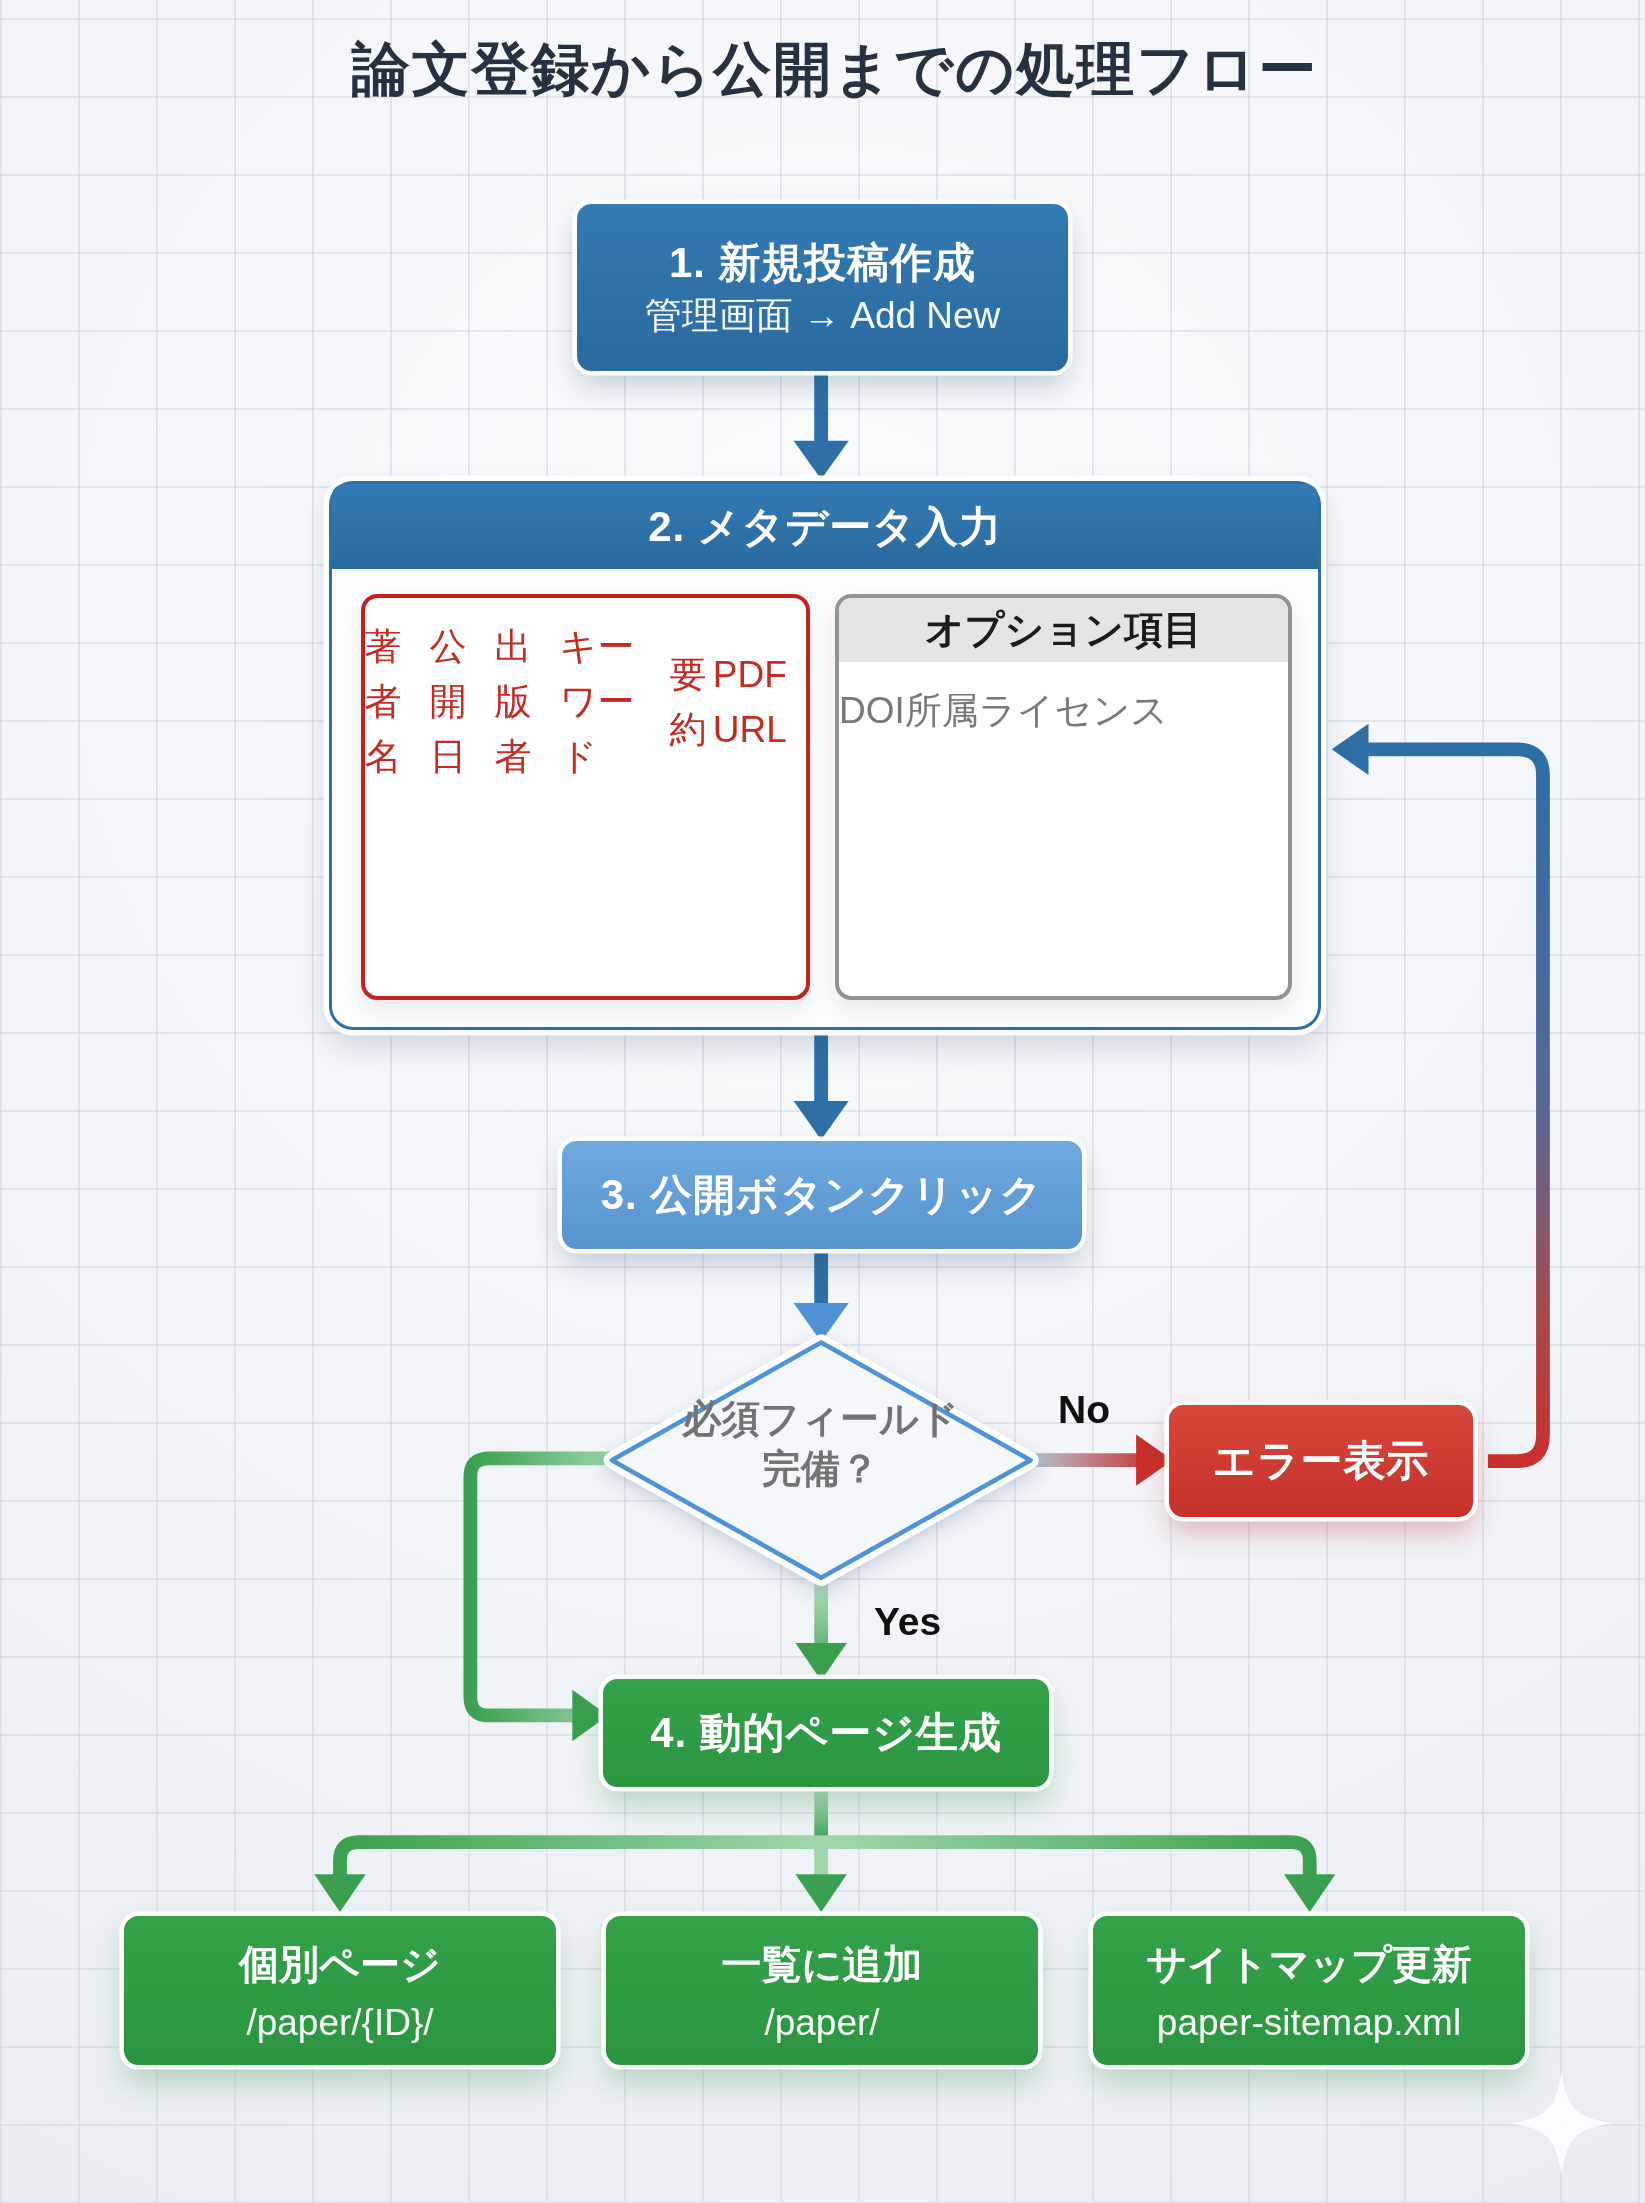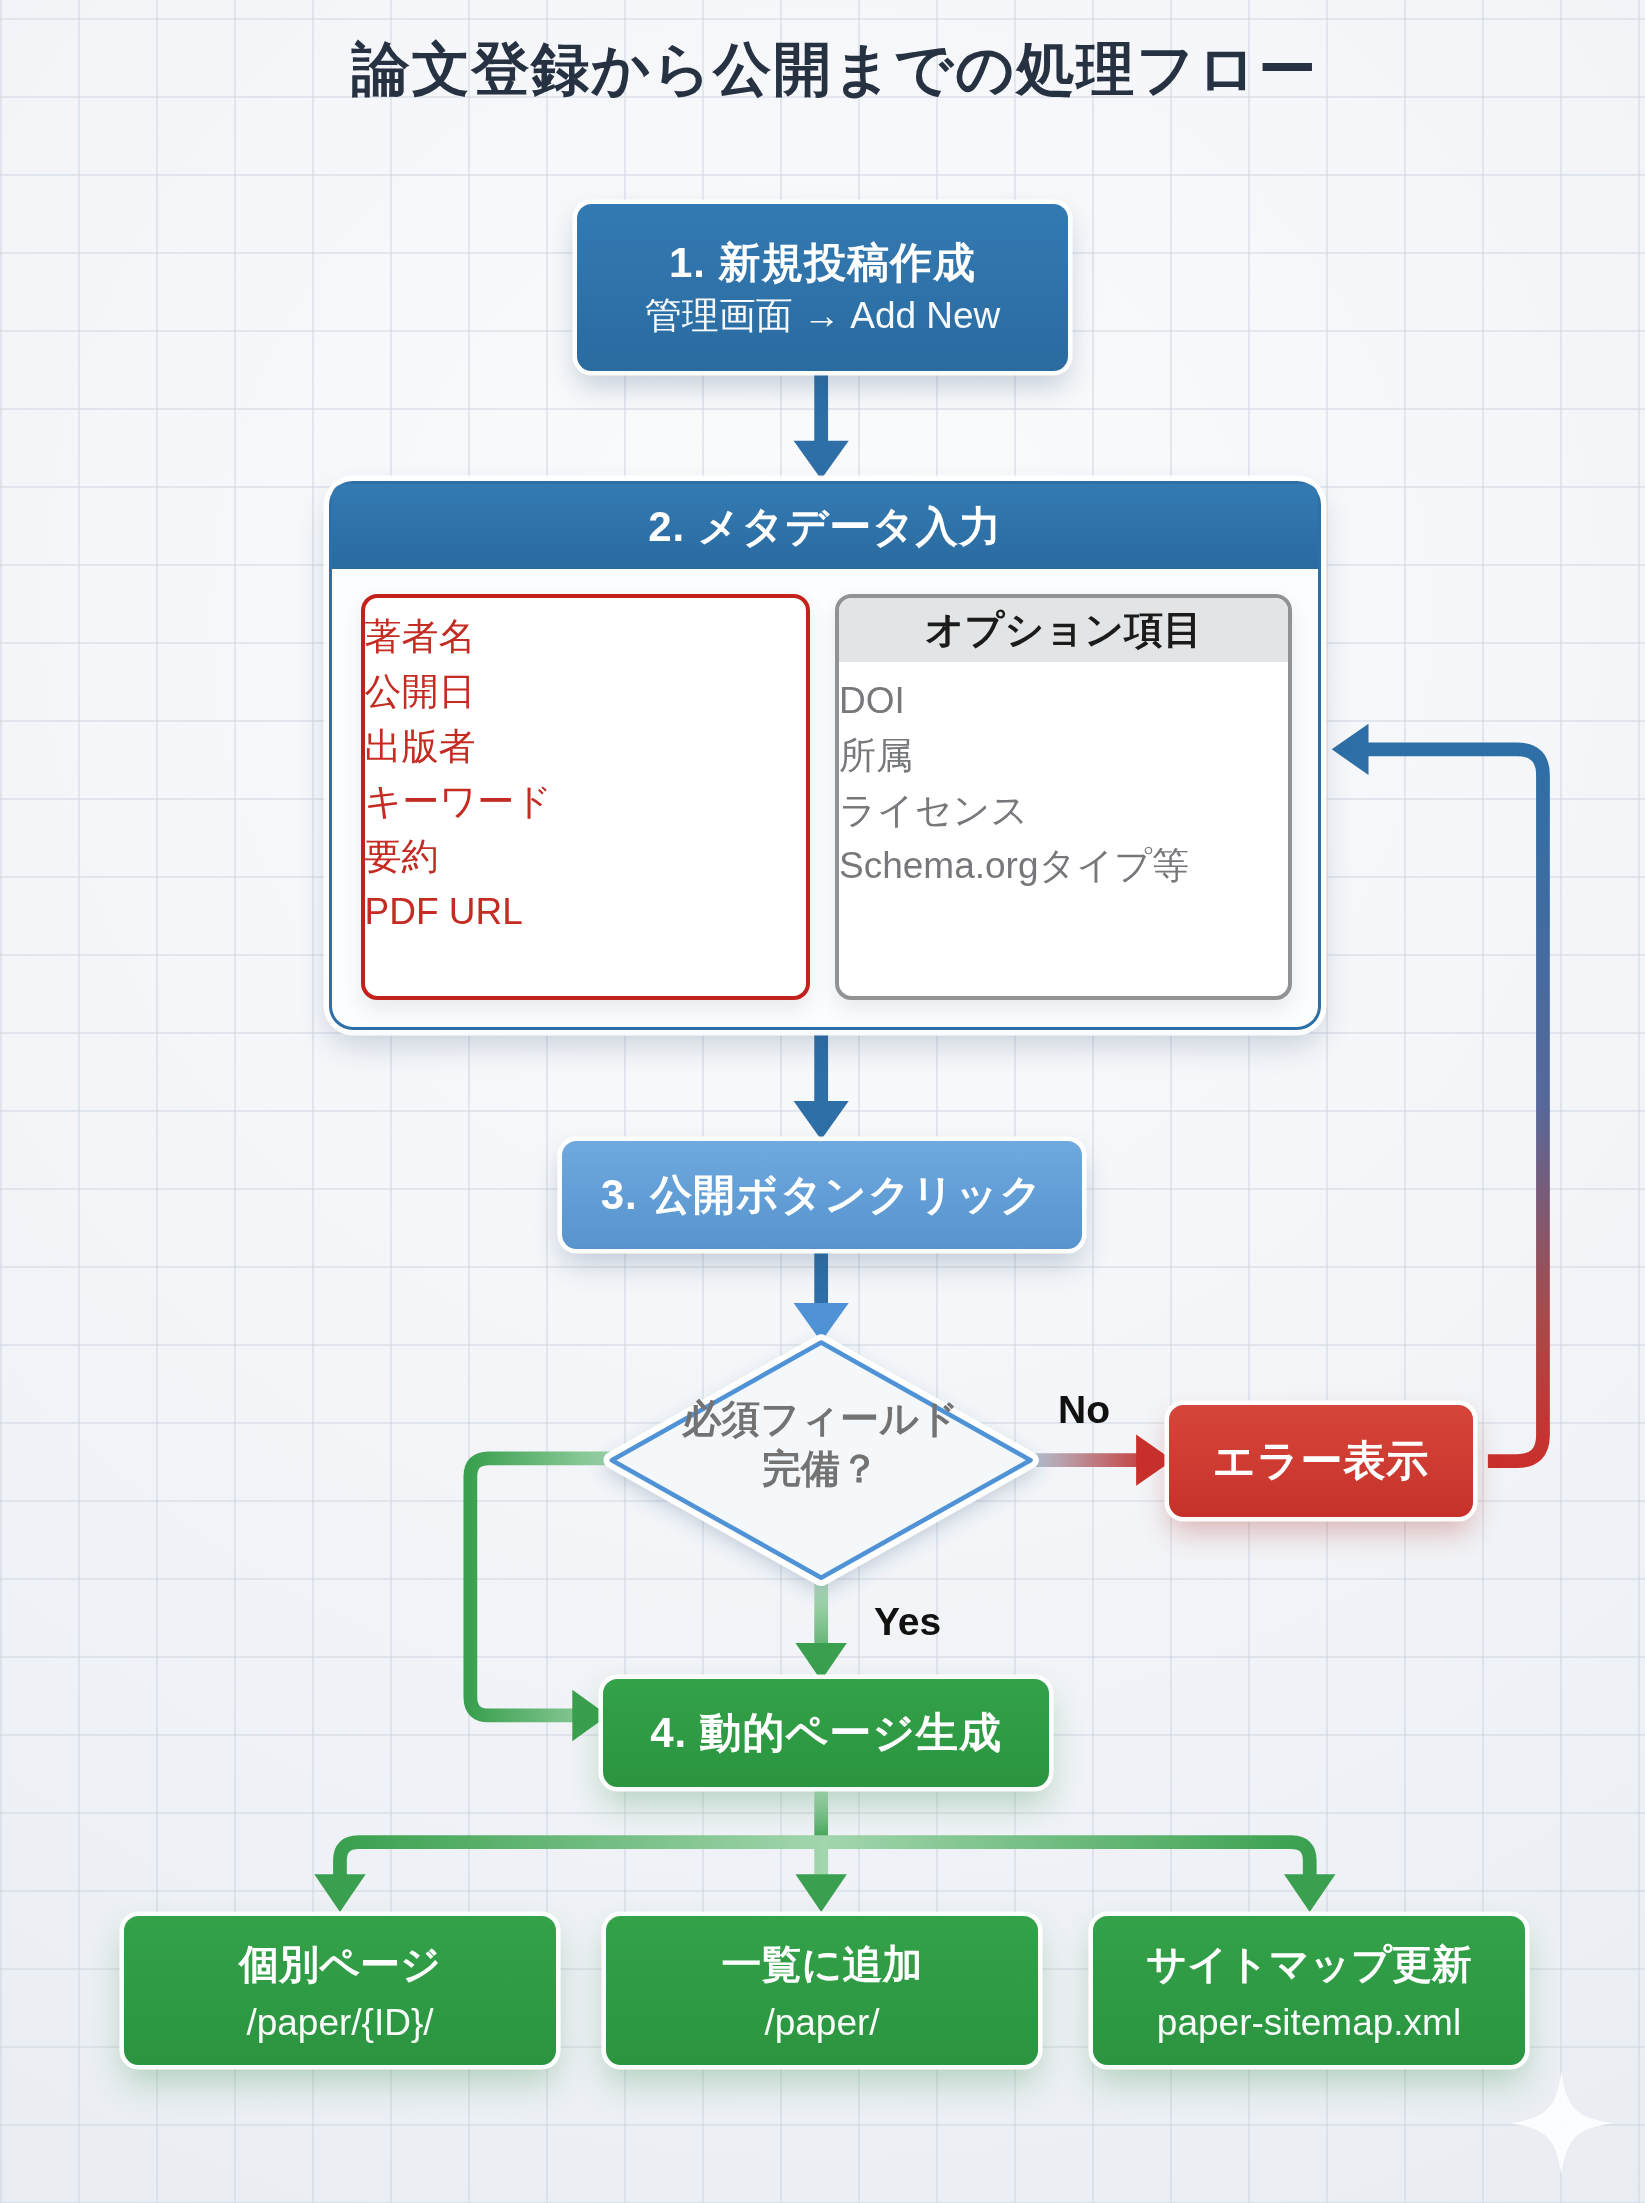--- a/index.html
+++ b/index.html
@@ -43,21 +43,21 @@
     box-shadow:0 9.2px 20px rgba(60,70,90,.10);
   }
   .subbox-required{left:28.5px;top:110px;width:449px;height:406px;border:4.6px solid #c3221c;}
   .subbox-optional{left:503px;top:110px;width:457px;height:406px;border:4.6px solid #909294;}
   .subbox-header{
     height:64px;display:flex;align-items:center;justify-content:center;
     font-size:39px;font-weight:bold;color:#1b1b1b;
   }
   .subbox-header.pink{background:#f8d9d9;}
   .subbox-header.gray{background:#e3e4e5;}
-  .subbox-items{padding-top:11px;display:flex;flex-direction:column;align-items:flex-start;}
+  .subbox-items{padding-top:21px;display:flex;align-items:center;}
   .subbox-items .item{font-size:37px;line-height:55px;}
   .red-items .item{color:#c42b22;}
   .gray-items .item{color:#76787c;}
   .decision-text{
     position:absolute;left:637px;top:1394px;width:367px;text-align:center;
     font-size:39px;line-height:50px;font-weight:bold;color:#737373;
   }
   .branch-label{position:absolute;font-size:39px;font-weight:600;color:#111;}
   .out-title{color:#fff;font-weight:bold;font-size:40px;}
   .out-sub{color:rgba(255,255,255,.97);font-size:37px;margin-top:9.2px;}
@@ -171,21 +171,20 @@
       <div class="item">PDF URL</div>
     </div>
   </div>
 
   <div class="subbox subbox-optional">
     <div class="subbox-header gray">オプション項目</div>
     <div class="subbox-items gray-items">
       <div class="item">DOI</div>
       <div class="item">所属</div>
       <div class="item">ライセンス</div>
-      <div class="item">Schema.orgタイプ等</div>
     </div>
   </div>
 </div>
 
 <div class="node blue-light rim-blue" style="left:562px;top:1141px;width:520px;height:108px;">
   <div class="w-title">3. 公開ボタンクリック</div>
 </div>
 
 <div class="decision-text">
   <div>必須フィールド</div>

